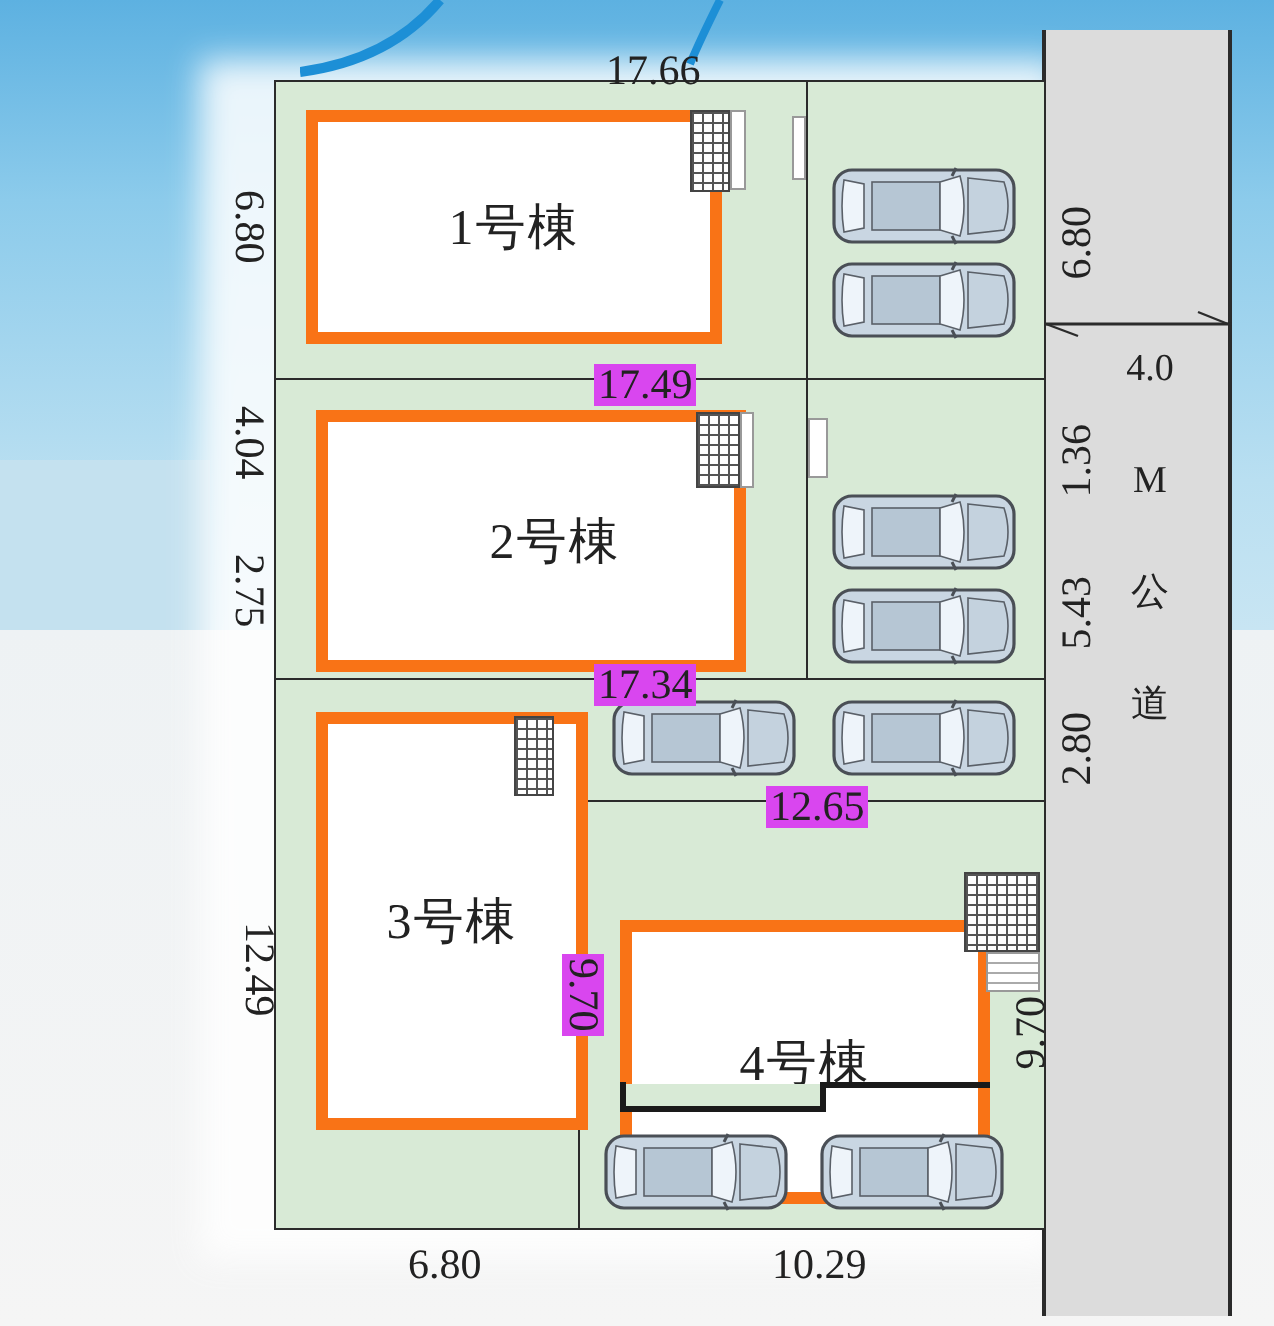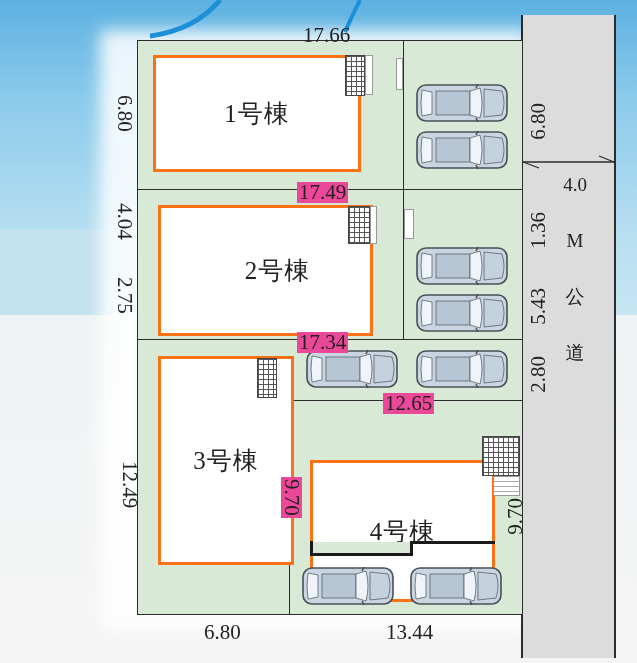--- a/index.html
+++ b/index.html
@@ -23,21 +23,21 @@
     .glow {
       position: absolute; left: 100px; top: 30px; width: 430px; height: 600px;
       background: #fff; filter: blur(8px); opacity: 0.85;
     }
     .abs { position: absolute; }
     .lot {
       position: absolute; background: #d8ead6;
       border: 1.5px solid #2b2b2b; box-sizing: border-box;
     }
     .building {
-      position: absolute; background: #fff; border: 3px solid #f97316;
+      position: absolute; background: #fff; border: 6px solid #f97316;
       box-sizing: border-box;
       display: flex; align-items: center; justify-content: center;
     }
     .bname { font-size: 25px; color: #222; letter-spacing: 1px; }
     .grid-box {
       position: absolute; box-sizing: border-box;
       border: 1px solid #444; background:
         linear-gradient(#555 1px, transparent 1px) 0 0 / 100% 5px,
         linear-gradient(90deg, #555 1px, transparent 1px) 0 0 / 5px 100%,
         #fff;
@@ -45,21 +45,21 @@
     .step {
       position: absolute; background: #fff; border: 1px solid #999; box-sizing: border-box;
     }
     .road {
       position: absolute; left: 521px; top: 15px; width: 95px; height: 643px;
       background: #dcdcdc; border-left: 2px solid #2b2b2b; border-right: 2px solid #2b2b2b;
       box-sizing: border-box;
     }
     .dim { position: absolute; font-size: 21px; color: #222; line-height: 1; white-space: nowrap; }
     .dim-v { writing-mode: vertical-rl; }
-    .dim-bg { background: #ec4899; padding: 0 2px; }
+    .dim-bg { background: #d946ef; padding: 0 2px; }
     .road-label {
       position: absolute; left: 555px; top: 175px; width: 40px;
       display: flex; flex-direction: column; align-items: center;
       font-size: 19px; color: #222; line-height: 1.05; gap: 36px;
     }
     .car { position: absolute; width: 96px; height: 42px; }
     .hline { position: absolute; height: 0; border-top: 1.5px solid #2b2b2b; }
     .vline { position: absolute; width: 0; border-left: 1.5px solid #2b2b2b; }
   </style>
 </head>
@@ -165,21 +165,21 @@
   </svg>
 <svg class="car" style="left:408px;top:565px;" viewBox="0 0 96 42">
     <use href="#car-shape"></use>
   </svg>
 
 <div class="dim" style="left:303px;top:25px;">17.66</div>
 <div class="dim dim-bg" style="left:297px;top:182px;">17.49</div>
 <div class="dim dim-bg" style="left:297px;top:332px;">17.34</div>
 <div class="dim dim-bg" style="left:383px;top:393px;">12.65</div>
 <div class="dim" style="left:204px;top:622px;">6.80</div>
-<div class="dim" style="left:386px;top:622px;">13.44</div>
+<div class="dim" style="left:386px;top:622px;">10.29</div>
 
 <div class="dim dim-v" style="left:114px;top:95px;">6.80</div>
 <div class="dim dim-v" style="left:114px;top:203px;">4.04</div>
 <div class="dim dim-v" style="left:114px;top:277px;">2.75</div>
 <div class="dim dim-v" style="left:119px;top:461px;">12.49</div>
 <div class="dim dim-v dim-bg" style="left:281px;top:477px;padding:2px 0;">9.70</div>
 
 <div class="dim dim-v" style="left:528px;top:103px;transform:rotate(180deg);">6.80</div>
 <div class="dim dim-v" style="left:528px;top:212px;transform:rotate(180deg);">1.36</div>
 <div class="dim dim-v" style="left:528px;top:288px;transform:rotate(180deg);">5.43</div>

